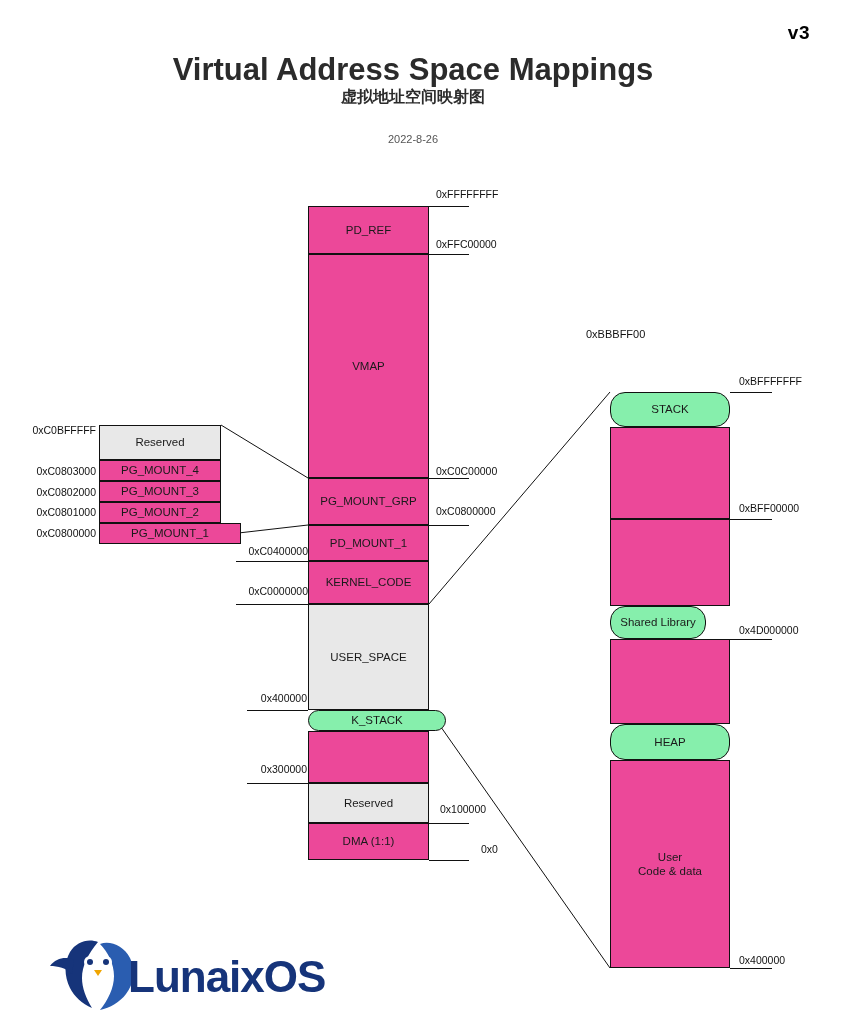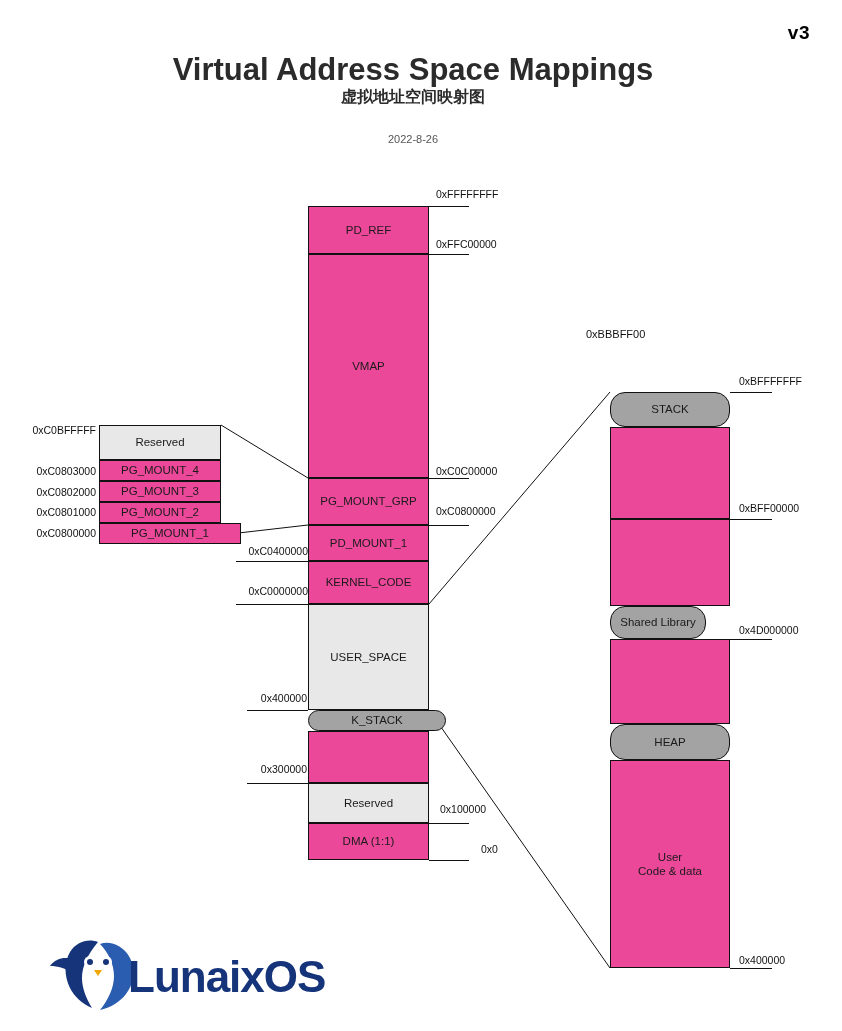--- a/index.html
+++ b/index.html
@@ -52,21 +52,21 @@
     border: 1px solid #111;
     background: #ec4899;
     display: flex;
     align-items: center;
     justify-content: center;
     font-size: 11.5px;
     color: #1a1a1a;
     text-align: center;
     line-height: 1.25;
   }
-  .block.shaded { background: #a3a3a3; border-radius: 15px; }
+  .block.shaded { background: #86efac; border-radius: 15px; }
   .block.light  { background: #e8e8e8; }
 
   
   .addr {
     font-size: 10.5px;
     color: #111;
     white-space: nowrap;
   }
   .addr-left  { text-align: right; }
   .addr-right { text-align: left; }

